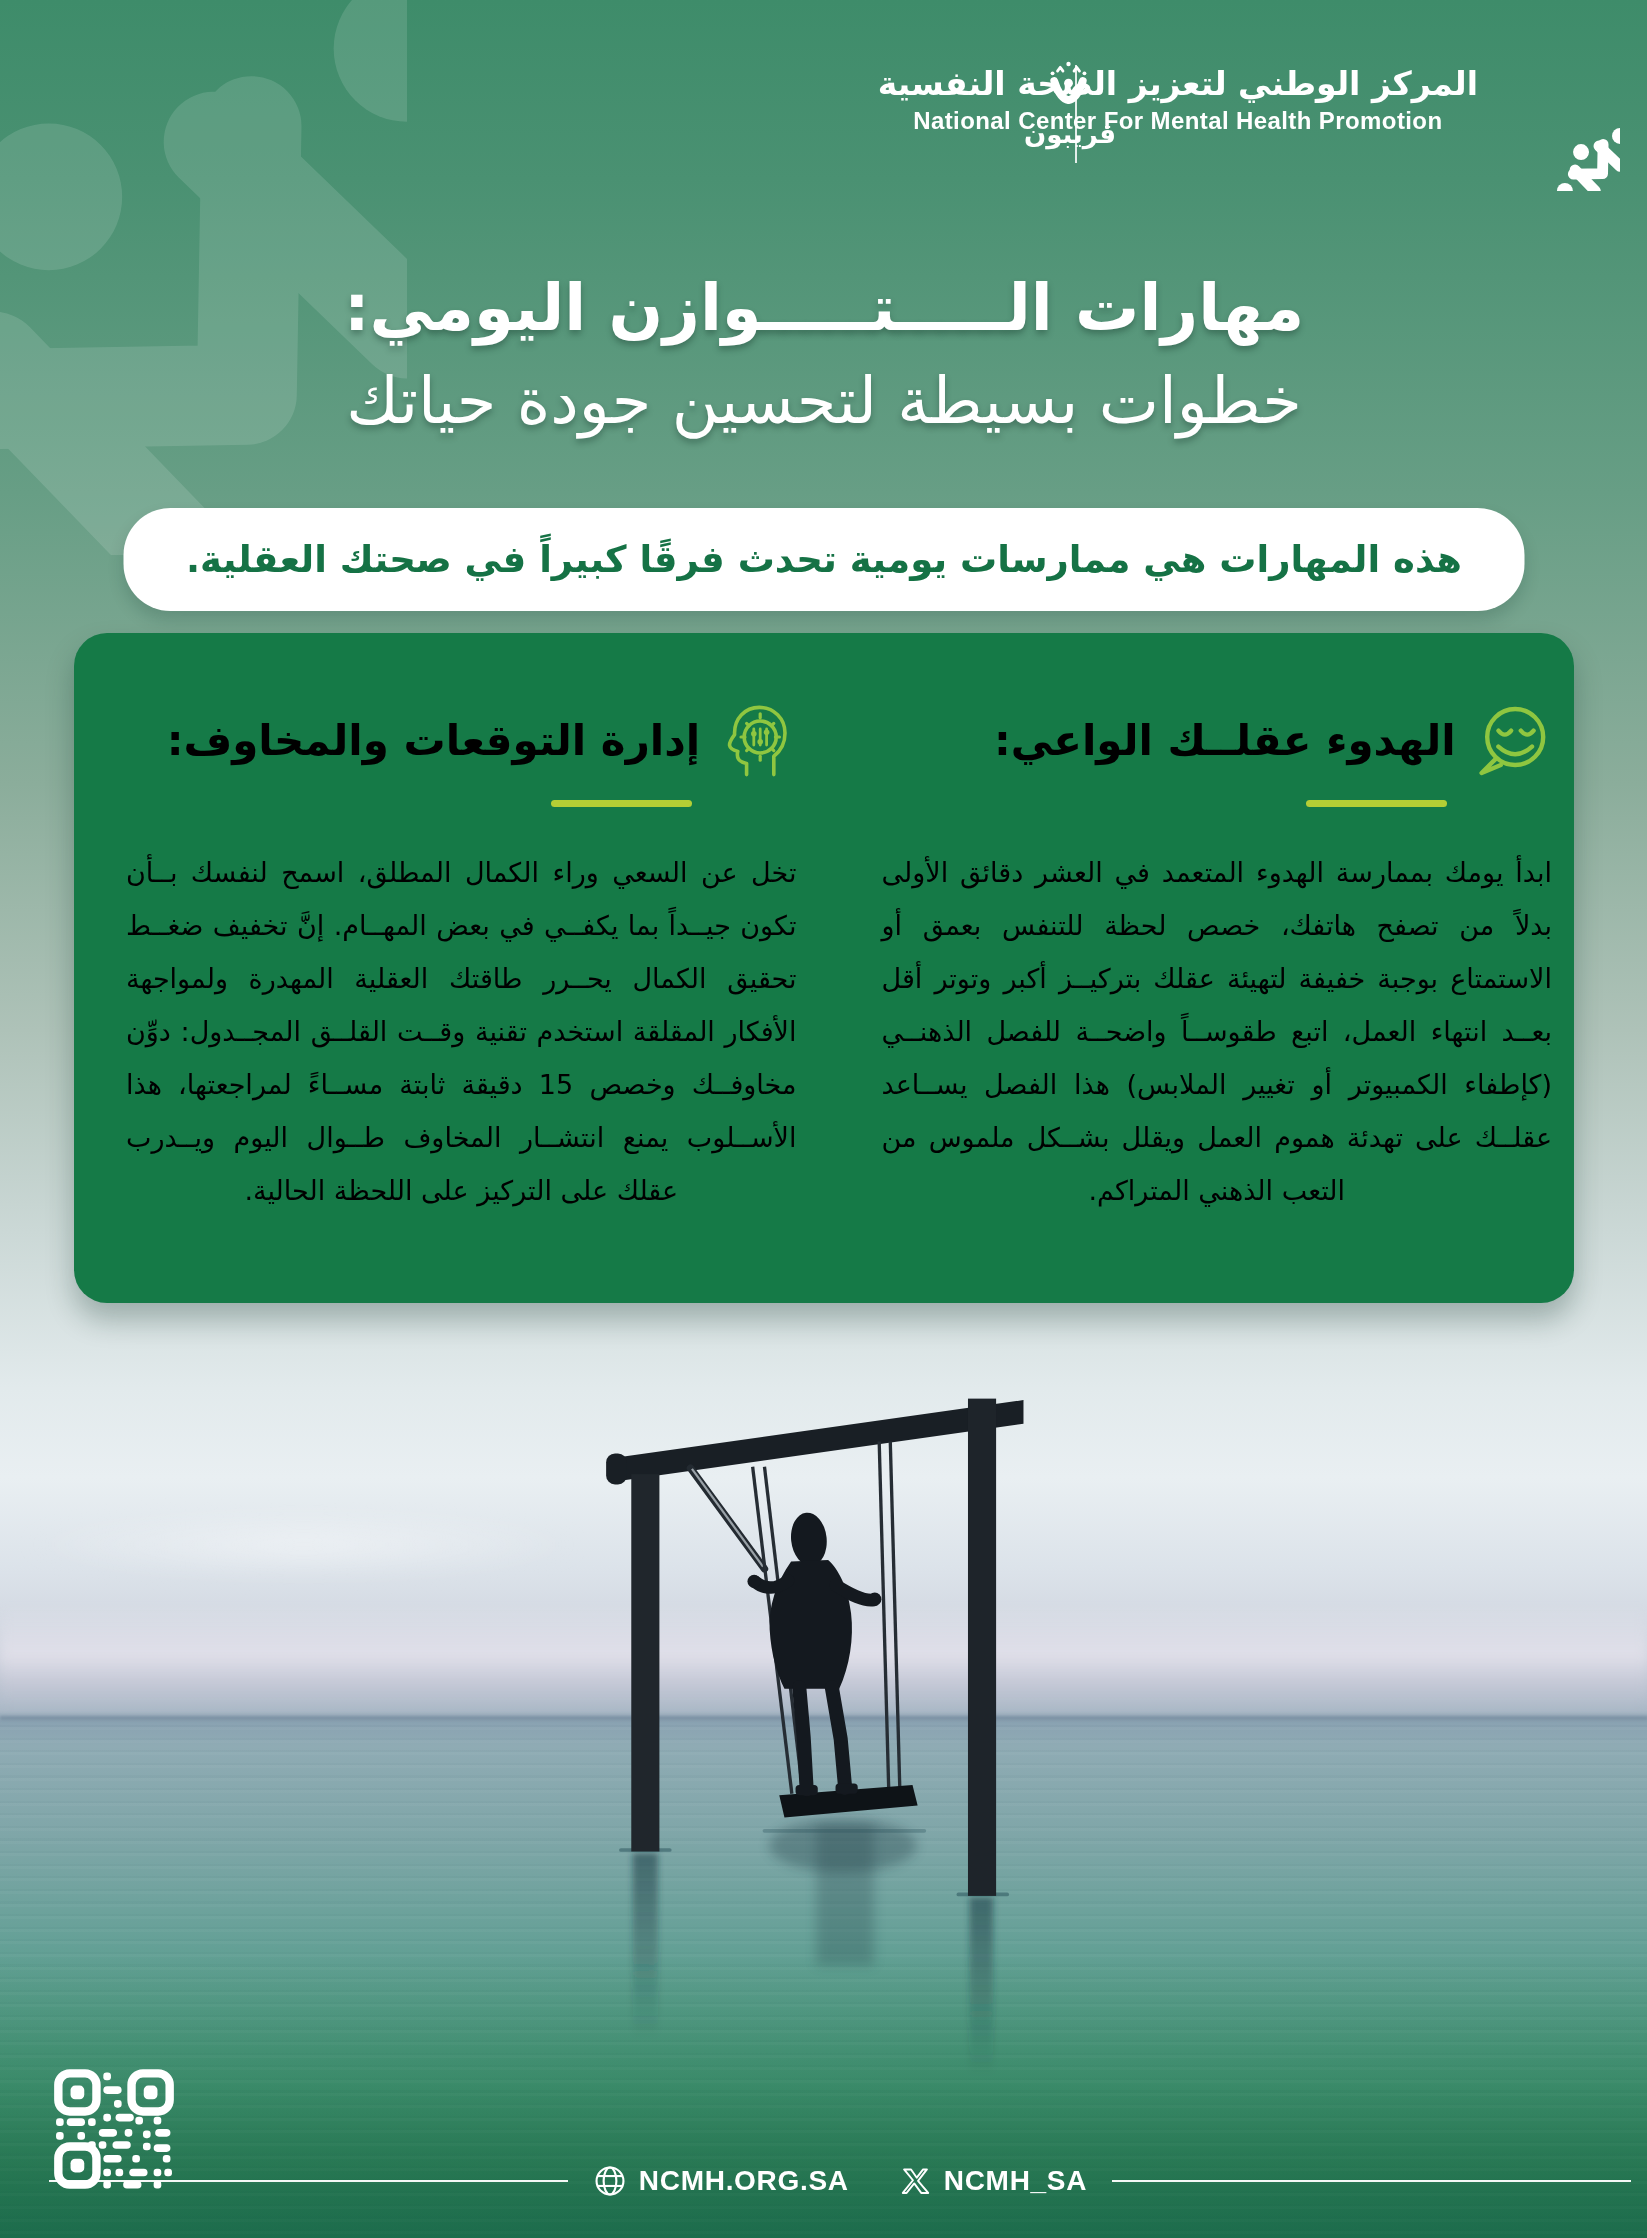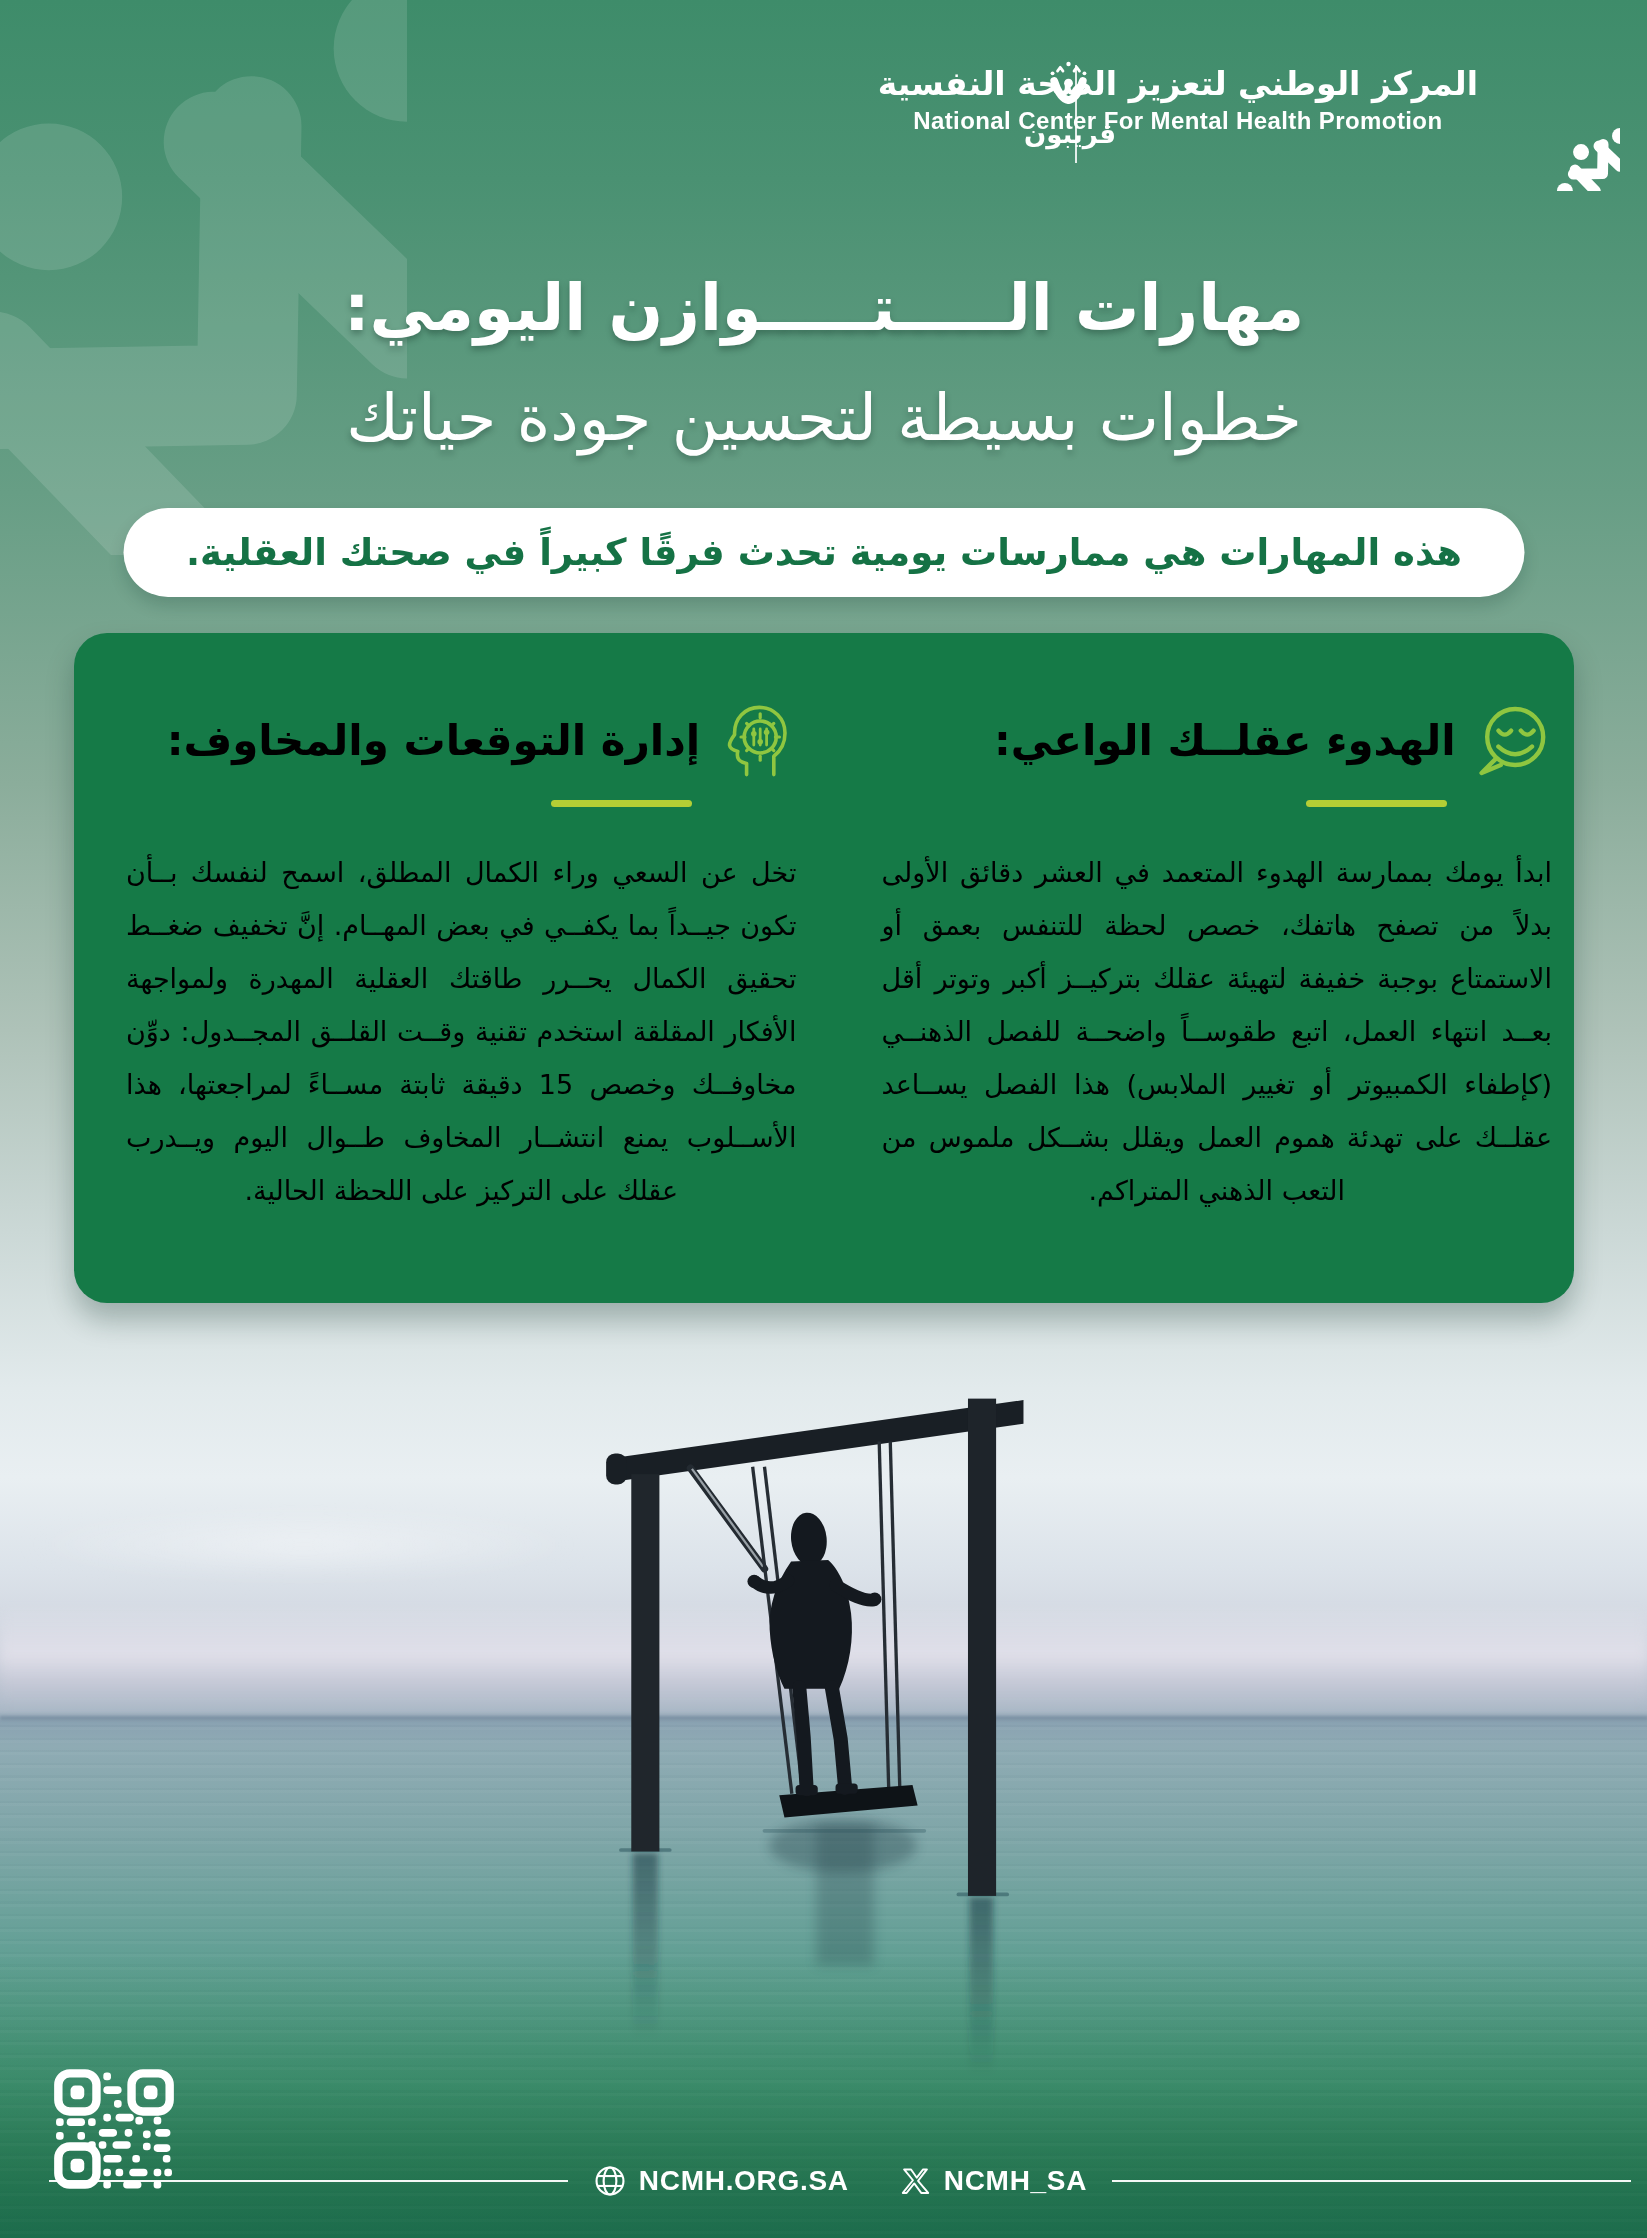--- a/index.html
+++ b/index.html
@@ -24,23 +24,23 @@
   .org-ar{font-size:33px;font-weight:700;line-height:1.15;}
   .org-en{font-family:"Liberation Sans","DejaVu Sans",sans-serif;font-size:24px;font-weight:700;letter-spacing:0.4px;margin-top:4.4px;}
   .hdr-divider{position:absolute;left:1075px;top:65px;width:1.5px;height:98px;background:rgba(255,255,255,.85);}
   .qareebon{position:absolute;left:1024px;top:59px;width:89px;text-align:center;color:#fff;}
   .qareebon svg{width:55px;height:55px;}
   .qareebon-label{font-size:26px;font-weight:700;margin-top:1.5px;}
   
   .title{position:absolute;left:0;top:273px;width:100%;text-align:center;color:#fff;direction:rtl;
          text-shadow:0 3.7px 6.7px rgba(15,45,35,.35);}
   .title-l1{font-size:64px;font-weight:800;line-height:1.1;}
-  .title-l2{font-size:64px;font-weight:500;margin-top:38px;}
-  
-  .pill{position:absolute;left:50%;transform:translateX(-50%);top:508px;width:1401px;height:89px;
+  .title-l2{font-size:64px;font-weight:500;margin-top:21px;}
+  
+  .pill{position:absolute;left:50%;transform:translateX(-50%);top:508px;width:1401px;height:103px;
         background:#ffffff;border-radius:47px;display:flex;align-items:center;justify-content:center;
         box-shadow:0 9px 16.3px rgba(10,50,40,.18);}
   .pill-text{color:#157245;font-size:37px;font-weight:700;direction:rtl;}
   
   .card{position:absolute;left:74px;top:633px;width:1500px;height:670px;background:#157A47;
         border-radius:33px;box-shadow:0 16.3px 28px rgba(10,45,35,.28);box-sizing:border-box;
         padding:68px 22px 0 52px;direction:rtl;display:grid;grid-template-columns:1fr 1fr;column-gap:85px;}
   .sec{display:flex;flex-direction:column;color:#000000;}
   .sec-head{display:flex;align-items:center;}
   .sec-head svg{width:80px;height:80px;flex:0 0 auto;}

